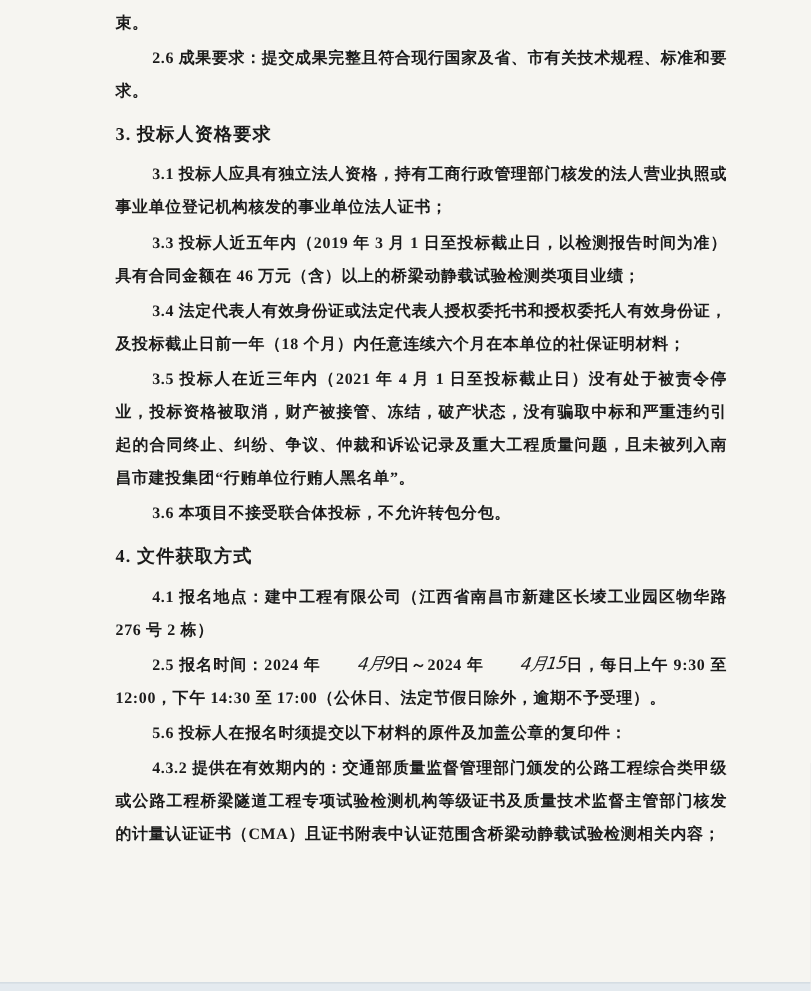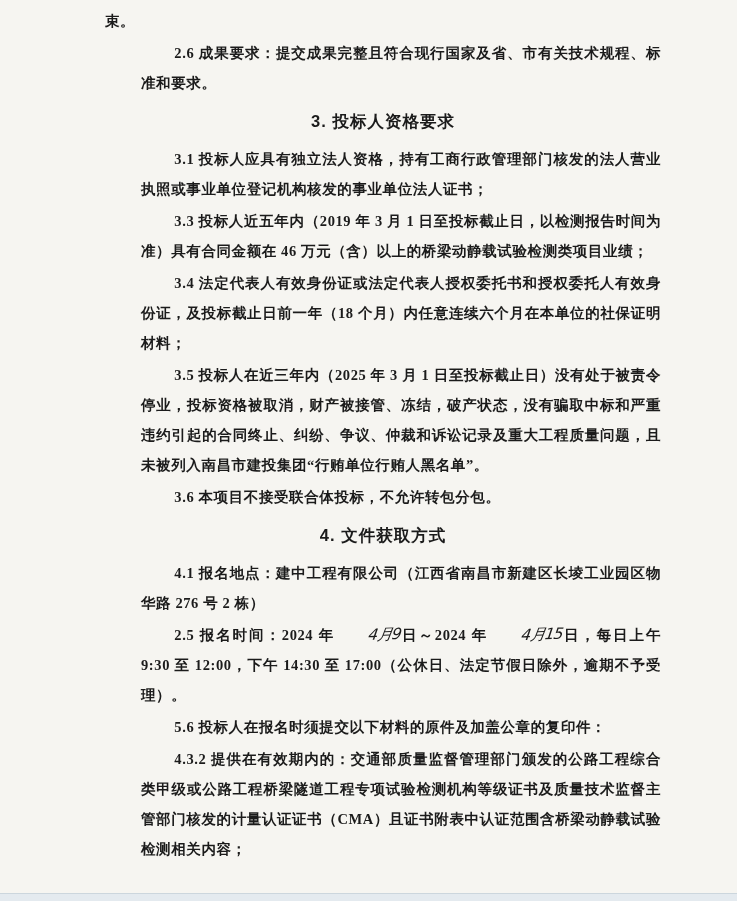--- a/index.html
+++ b/index.html
@@ -22,32 +22,30 @@
   .para, .cont {
     font-size: 14.5px;
     line-height: 30px;
     letter-spacing: 0.6px;
     text-align: justify;
     margin: 0 0 2px 0;
     font-weight: 600;
   }
   .para {
     text-indent: 2.3em;
-    margin-left: 36px;
   }
   .cont {
     text-indent: 0;
   }
   .heading {
-    font-family: Liberation Sans, sans-serif;
+    font-family: Liberation Serif, serif;
     font-size: 16.5px;
     font-weight: 700;
     letter-spacing: 1px;
     margin: 13px 0 11px 0;
-    text-align: center;
   }
   .hand {
     display: inline-block;
     font-family: "DejaVu Sans", sans-serif;
     font-style: italic;
     font-weight: 500;
     font-size: 15.5px;
     transform: skew(-10deg) rotate(-2deg);
     letter-spacing: -1px;
     line-height: 1;
@@ -73,21 +71,21 @@
 
   <h3 class="heading">3. 投标人资格要求</h3>
 
   <p class="para">3.1 投标人应具有独立法人资格，持有工商行政管理部门核发的法人营业执照或事业单位登记机构核发的事业单位法人证书；</p>
 
 
   <p class="para">3.3 投标人近五年内（2019 年 3 月 1 日至投标截止日，以检测报告时间为准）具有合同金额在 46 万元（含）以上的桥梁动静载试验检测类项目业绩；</p>
 
   <p class="para">3.4 法定代表人有效身份证或法定代表人授权委托书和授权委托人有效身份证，及投标截止日前一年（18 个月）内任意连续六个月在本单位的社保证明材料；</p>
 
-  <p class="para">3.5 投标人在近三年内（2025 年 3 月 1 日至投标截止日）没有处于被责令停业，投标资格被取消，财产被接管、冻结，破产状态，没有骗取中标和严重违约引起的合同终止、纠纷、争议、仲裁和诉讼记录及重大工程质量问题，且未被列入南昌市建投集团“行贿单位行贿人黑名单”。</p>
+  <p class="para">3.5 投标人在近三年内（2021 年 4 月 1 日至投标截止日）没有处于被责令停业，投标资格被取消，财产被接管、冻结，破产状态，没有骗取中标和严重违约引起的合同终止、纠纷、争议、仲裁和诉讼记录及重大工程质量问题，且未被列入南昌市建投集团“行贿单位行贿人黑名单”。</p>
 
   <p class="para">3.6 本项目不接受联合体投标，不允许转包分包。</p>
 
   <h3 class="heading">4. 文件获取方式</h3>
 
   <p class="para">4.1 报名地点：建中工程有限公司（江西省南昌市新建区长堎工业园区物华路 276 号 2 栋）</p>
 
   <p class="para">
     <span>2.5 报名时间：2024 年</span><span class="hand">4月9</span><span>日～2024 年</span><span class="hand">4月15</span><span>日，每日上午 9:30 至 12:00，下午 14:30 至 17:00（公休日、法定节假日除外，逾期不予受理）。</span>
   </p>

